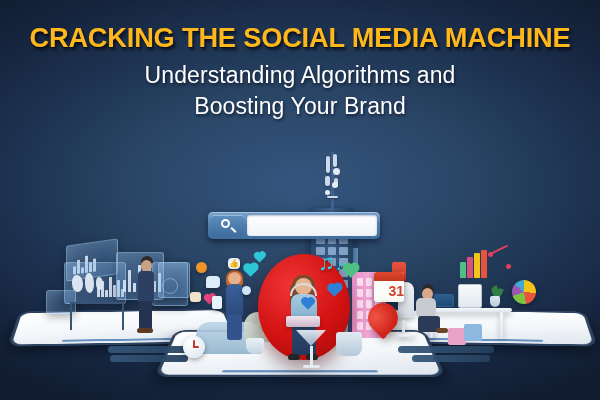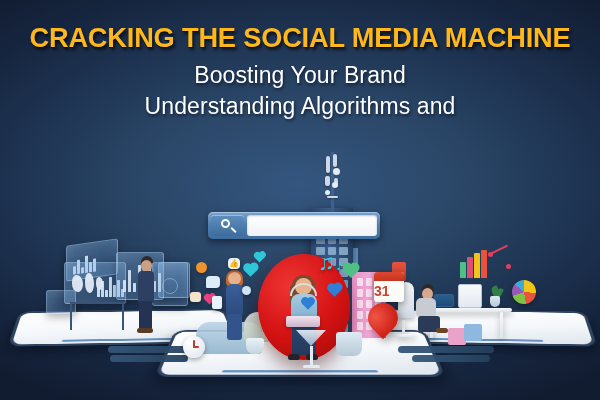--- a/index.html
+++ b/index.html
@@ -196,21 +196,21 @@
   .cbar{ position:absolute; border-radius:1px 1px 0 0; }
   .pie{ position:absolute; border-radius:50%;
     background:conic-gradient(#f0c419 0deg 95deg,#e8533f 95deg 170deg,#7fc243 170deg 250deg,#9b59b6 250deg 310deg,#3fa9d6 310deg 360deg);
     box-shadow:0 2px 5px rgba(0,0,0,.35); }
   .puzzle{ position:absolute; border-radius:2px; }
 
   
   #calendar{ position:absolute; left:374px; top:272px; width:30px; height:30px; z-index:20;
     background:#fbfbf8; border-radius:3px; box-shadow:0 3px 7px rgba(0,0,0,.4); overflow:hidden; }
   #calendar .cal-top{ height:9px; background:linear-gradient(180deg,#e0452f,#c3371f); }
-  #calendar .cal-num{ display:block; text-align:left; font-size:14px; font-weight:bold;
+  #calendar .cal-num{ display:block; text-align:right; font-size:14px; font-weight:bold;
     color:#d0402a; line-height:21px; }
   #map-pin{ position:absolute; left:368px; top:303px; width:30px; height:38px; z-index:21; }
   #map-pin .pin-body{
     position:absolute; width:30px;height:30px; border-radius:50% 50% 50% 0;
     transform:rotate(-45deg);
     background:radial-gradient(circle at 35% 30%,#f05545,#cf2218 70%);
     box-shadow:0 4px 8px rgba(0,0,0,.4); }
 
   
   .sicon{ position:absolute; border-radius:4px; z-index:22;
@@ -247,22 +247,22 @@
     border-radius:14px 14px 4px 4px; z-index:14; opacity:.9; }
 </style>
 </head>
 <body>
 
 <div class="banner">
 
   <div class="head-wrap">
     <div class="title">CRACKING THE SOCIAL MEDIA MACHINE</div>
     <div class="subtitle">
+      <div>Understanding Algorithms and</div>
       <div>Boosting Your Brand</div>
-      <div>Understanding Algorithms and</div>
     </div>
   </div>
 
   <div class="scene">
 
     <div class="phone" id="phone-left"></div>
     <div class="phone" id="phone-right"></div>
     <div class="phone" id="phone-center"></div>
 
     <div class="ribbon" style="left:108px;top:346px;width:96px;"></div>

